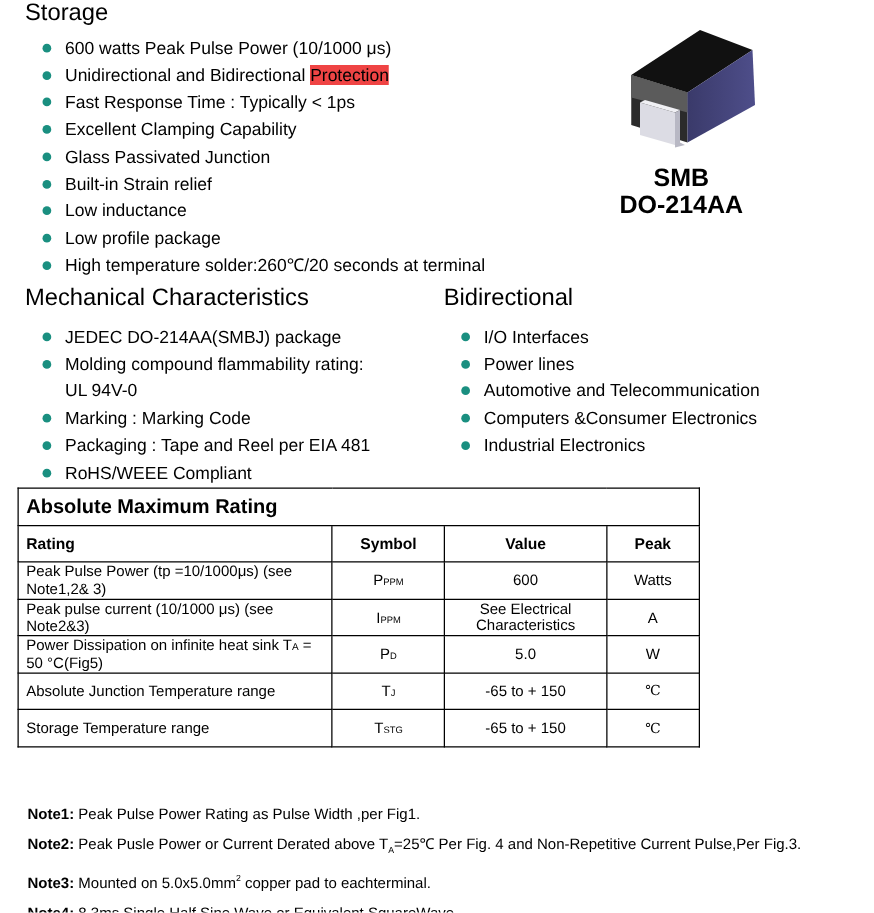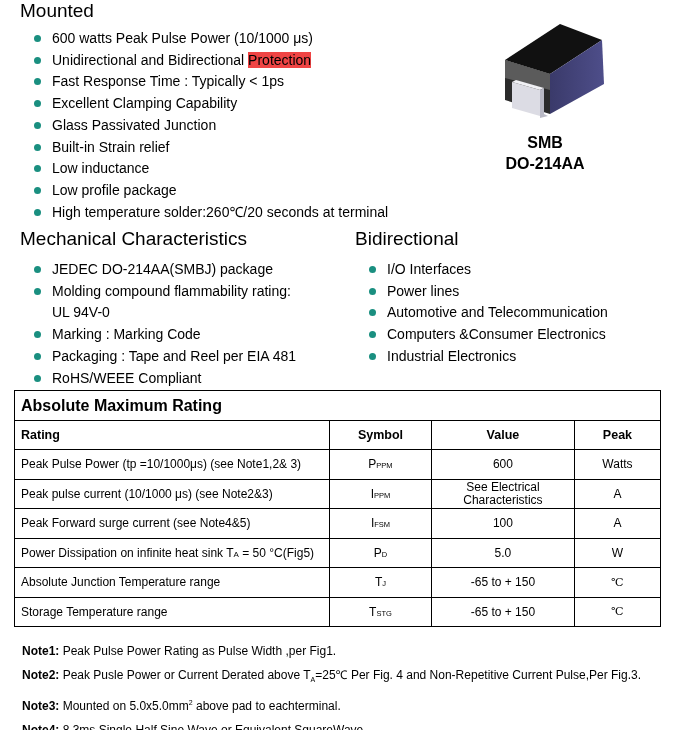--- a/index.html
+++ b/index.html
@@ -15,24 +15,24 @@
       position: relative; font-size: 14px; line-height: 21.7px; padding-left: 20px; white-space: nowrap;
     }
     ul.blist li .dot {
       position: absolute; left: 2px; top: 7px; width: 7px; height: 7px; border-radius: 50%;
       background: #1a8f80;
     }
     ul.blist li.cont { padding-left: 20px; }
     .hl { background: #ef4444; }
     .pkg-caption {
       position: absolute; left: 480px; width: 130px; text-align: center;
-      font-weight: bold; font-size: 16px; line-height: 20px;
+      font-weight: bold; font-size: 20px; line-height: 20px;
     }
     table.amr {
-      position: absolute; left: 14px; top: 390px; width: 647px;
+      position: absolute; left: 14px; top: 390px; width: 546px;
       border-collapse: collapse; font-size: 12px;
     }
     table.amr td, table.amr th {
       border: 1px solid #000; padding: 0 6px; height: 28px; vertical-align: middle;
     }
     table.amr th { font-weight: bold; font-size: 12.5px; margin-top: 32px; }
     table.amr .title-cell { font-size: 16px; font-weight: bold; text-align: left; height: 29px; }
     table.amr .c { text-align: center; }
     table.amr .l { text-align: left; }
     table.amr tr.datarow td { height: 28.5px; }
@@ -42,21 +42,21 @@
     .unit-c { font-family: "DejaVu Serif", serif; font-size: 11px; }
     .notes { position: absolute; left: 22px; top: 640px; font-size: 12px; }
     .notes p { margin: 0; line-height: 23.5px; white-space: nowrap; }
     .notes b { font-weight: bold; }
     sup.s { font-size: 7px; vertical-align: super; }
     sub.s { font-size: 7px; vertical-align: sub; }
   </style>
 </head>
 <body>
 
-<h2 class="section-title" style="left:20px; top:0px;">Mounted</h2>
+<h2 class="section-title" style="left:20px; top:0px;">Storage</h2>
 <ul class="blist" style="left:28px; top:24px;">
   <li><span class="dot"></span><span>600 watts Peak Pulse Power (10/1000 μs)</span></li>
   <li><span class="dot"></span><span>Unidirectional and Bidirectional </span><span class="hl">Protection</span></li>
   <li><span class="dot"></span><span>Fast Response Time : Typically &lt; 1ps</span></li>
   <li><span class="dot"></span><span>Excellent Clamping Capability</span></li>
   <li><span class="dot"></span><span>Glass Passivated Junction</span></li>
   <li><span class="dot"></span><span>Built-in Strain relief</span></li>
   <li><span class="dot"></span><span>Low inductance</span></li>
   <li><span class="dot"></span><span>Low profile package</span></li>
   <li><span class="dot"></span><span>High temperature solder:260℃/20 seconds at terminal</span></li>
@@ -128,26 +128,20 @@
     <td class="c">600</td>
     <td class="c">Watts</td>
   </tr>
   <tr class="datarow">
     <td class="l">Peak pulse current (10/1000 μs) (see Note2&amp;3)</td>
     <td class="c sym"><span>I</span><small>PPM</small></td>
     <td class="c val2"><span>See Electrical</span><br><span>Characteristics</span></td>
     <td class="c">A</td>
   </tr>
   <tr class="datarow">
-    <td class="l">Peak Forward surge current (see Note4&amp;5)</td>
-    <td class="c sym"><span>I</span><small>FSM</small></td>
-    <td class="c">100</td>
-    <td class="c">A</td>
-  </tr>
-  <tr class="datarow">
     <td class="l"><span>Power Dissipation on infinite heat sink T</span><small style="font-size:8px">A</small><span> = 50 °C(Fig5)</span></td>
     <td class="c sym"><span>P</span><small>D</small></td>
     <td class="c">5.0</td>
     <td class="c">W</td>
   </tr>
   <tr class="datarow">
     <td class="l">Absolute Junction Temperature range</td>
     <td class="c sym"><span>T</span><small>J</small></td>
     <td class="c">-65 to + 150</td>
     <td class="c unit-c">℃</td>
@@ -157,15 +151,15 @@
     <td class="c sym"><span>T</span><small>STG</small></td>
     <td class="c">-65 to + 150</td>
     <td class="c unit-c">℃</td>
   </tr>
 </tbody>
   </table>
 
 <div class="notes">
   <p><b>Note1:</b><span> Peak Pulse Power Rating as Pulse Width ,per Fig1.</span></p>
   <p><b>Note2:</b><span> Peak Pusle Power or Current Derated above T</span><sub class="s">A</sub><span>=25℃ Per Fig. 4 and Non-Repetitive Current Pulse,Per Fig.3.</span></p>
-  <p><b>Note3:</b><span> Mounted on 5.0x5.0mm</span><sup class="s">2</sup><span> above pad to eachterminal.</span></p>
+  <p><b>Note3:</b><span> Mounted on 5.0x5.0mm</span><sup class="s">2</sup><span> copper pad to eachterminal.</span></p>
   <p><b>Note4:</b><span> 8.3ms Single Half Sine Wave or Equivalent SquareWave.</span></p>
 </div>
 
 </body></html>

